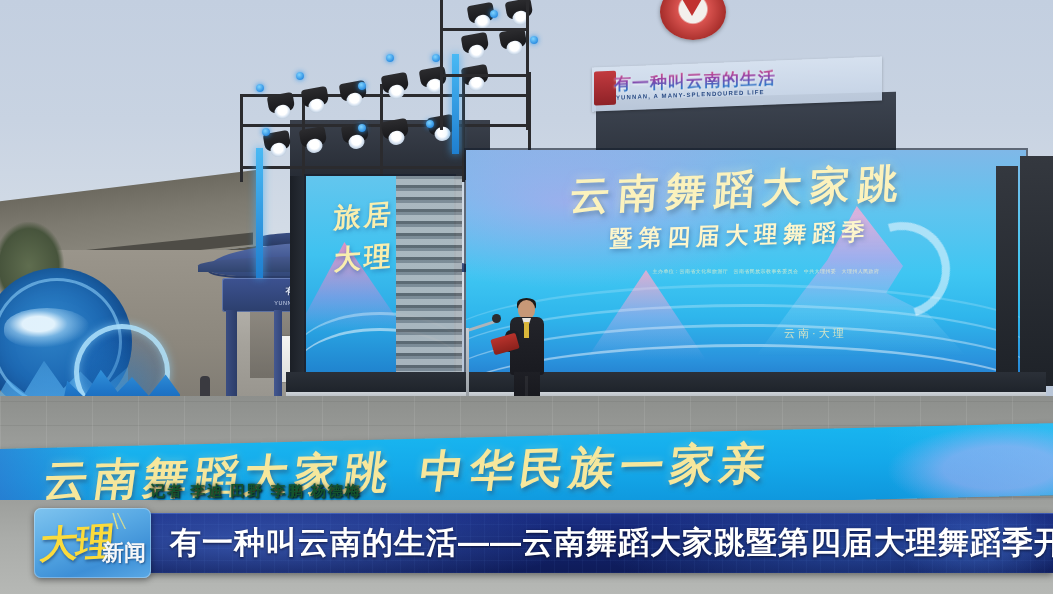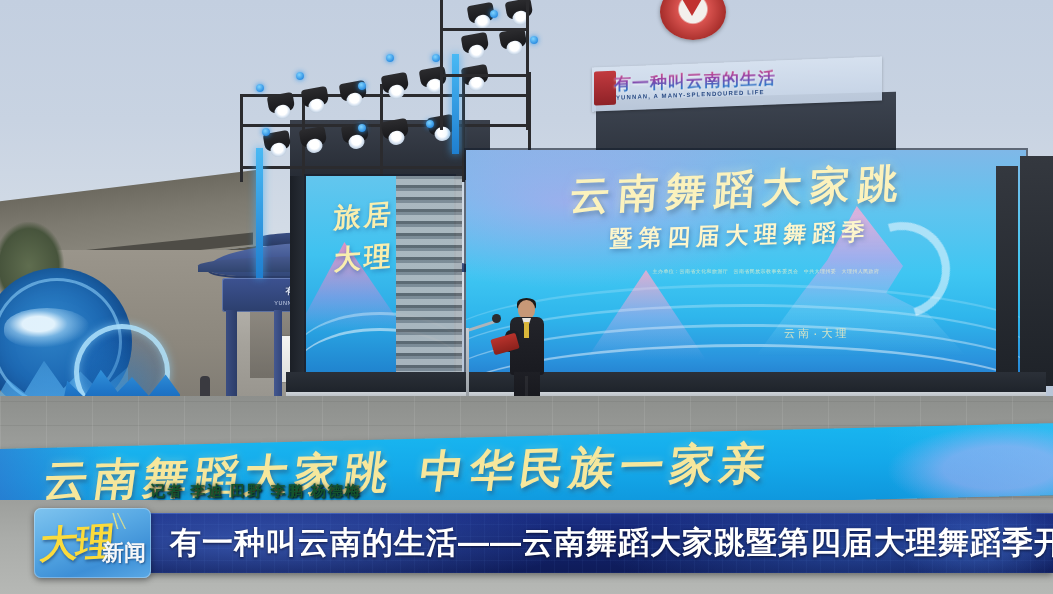--- a/index.html
+++ b/index.html
@@ -305,21 +305,21 @@
     white-space:nowrap;
   }
   .led-fine{
     position:absolute; left:160px; top:118px; width:280px;
     font-size:5px; line-height:7px; letter-spacing:.4px;
     color:rgba(250,245,200,.75); text-align:center; white-space:nowrap;
     overflow:hidden;
   }
   .led-place{
     position:absolute; left:318px; top:176px;
-    font-family:Liberation Mono, monospace;
+    font-family:Liberation Serif, serif;
     font-size:11px; letter-spacing:3px; color:rgba(250,240,190,.8);
   }
 
   
   .led-left{
     position:absolute; left:306px; top:176px; width:148px; height:196px;
     background:
       linear-gradient(180deg,#63c6ee 0%,#3fc2f0 40%,#2aa7e4 75%,#2084cf 100%);
     box-shadow:0 0 0 2px rgba(20,30,45,.55);
     overflow:hidden;

